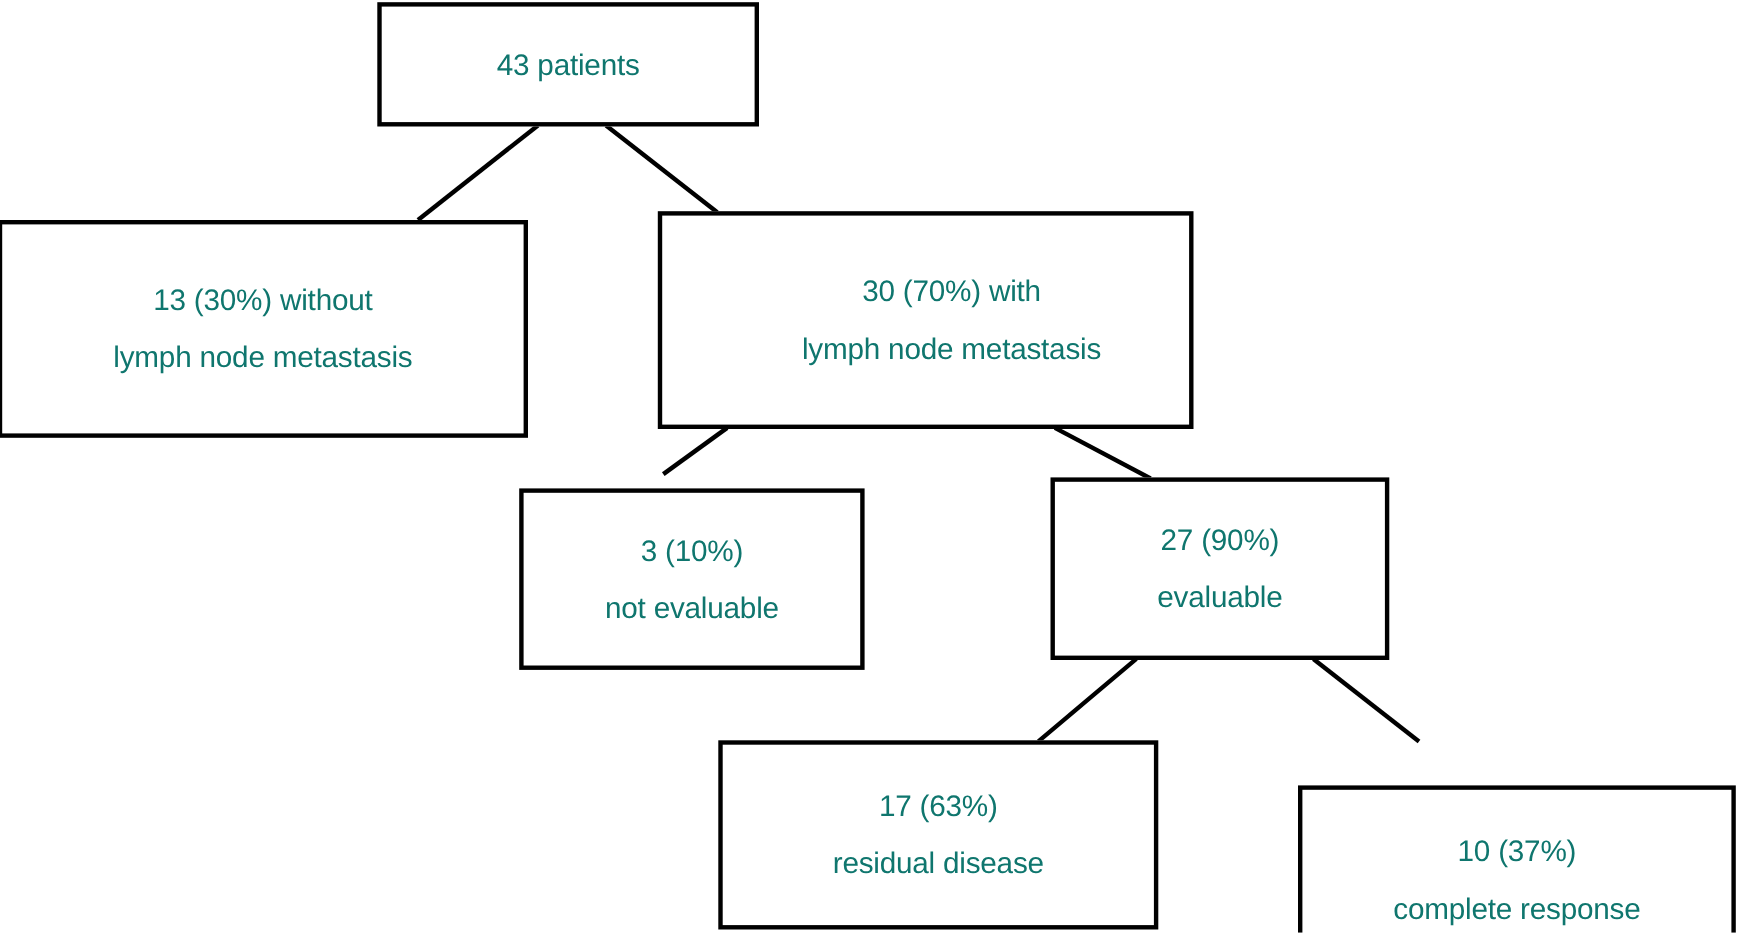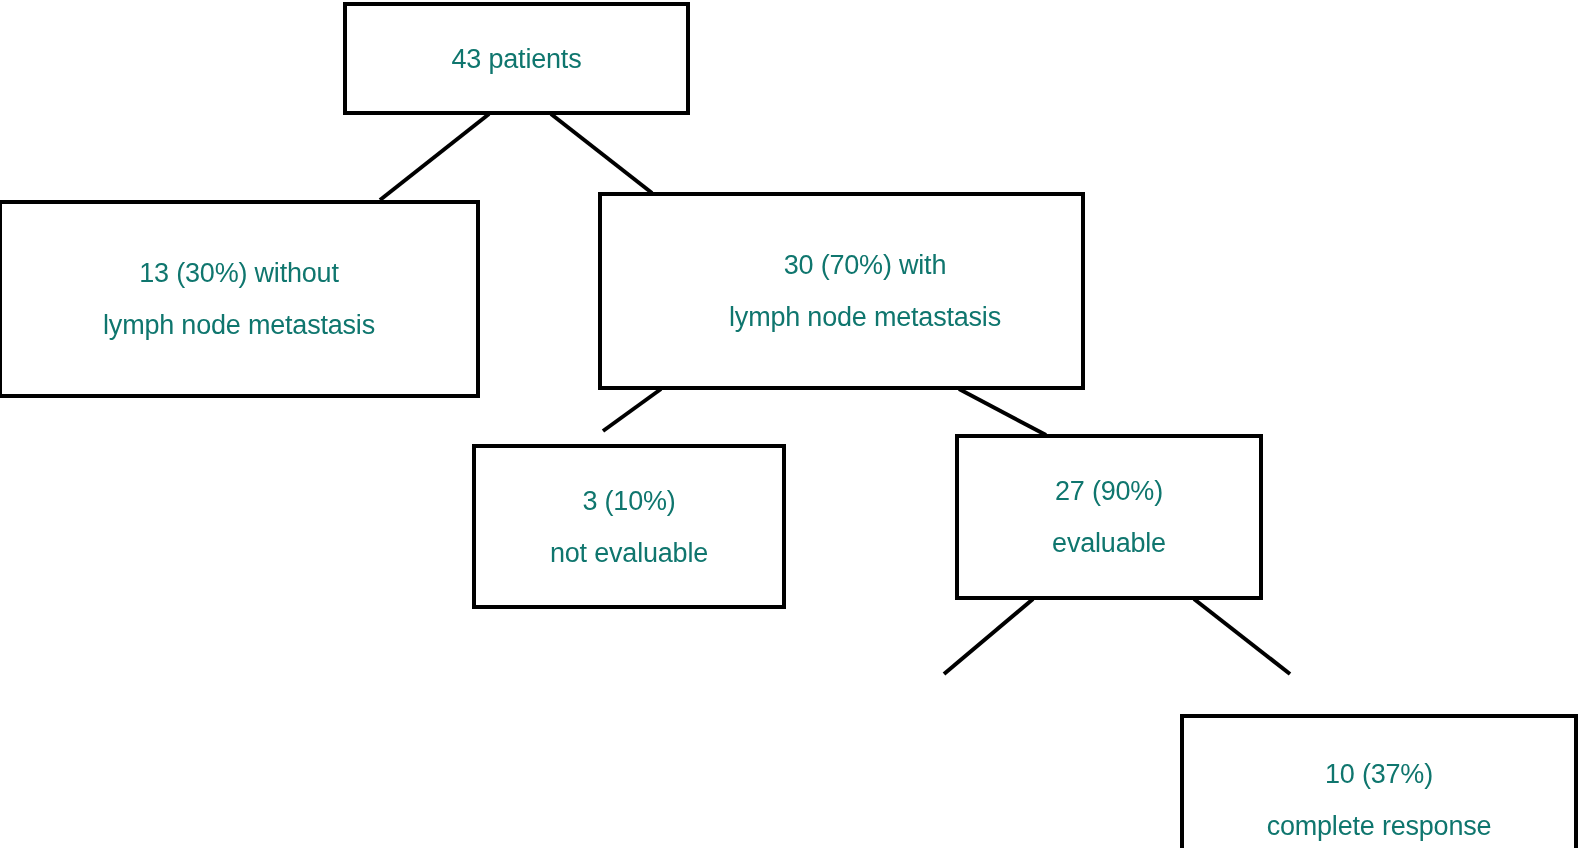--- a/index.html
+++ b/index.html
@@ -74,19 +74,23 @@
   <div class="node-box" style="left:472px; top:430px; width:314px; height:165px;margin-top:14px;">
     <span class="node-text">3 (10%)
 not evaluable</span>
   </div>
 
   <div class="node-box" style="left:955px; top:434px; width:308px; height:166px;align-items:center;">
     <span class="node-text">27 (90%)
 evaluable</span>
   </div>
 
+  <div class="node-box" style="left:653px; top:673px; width:400px; height:172px;">
+    <span class="node-text">17 (63%)
+residual disease</span>
+  </div>
 
   <div class="node-box" style="left:1180px; top:673px; width:398px; height:172px;margin-top:41px;">
     <span class="node-text">10 (37%)
 complete response</span>
   </div>
 
 </div>
 
 </body></html>

